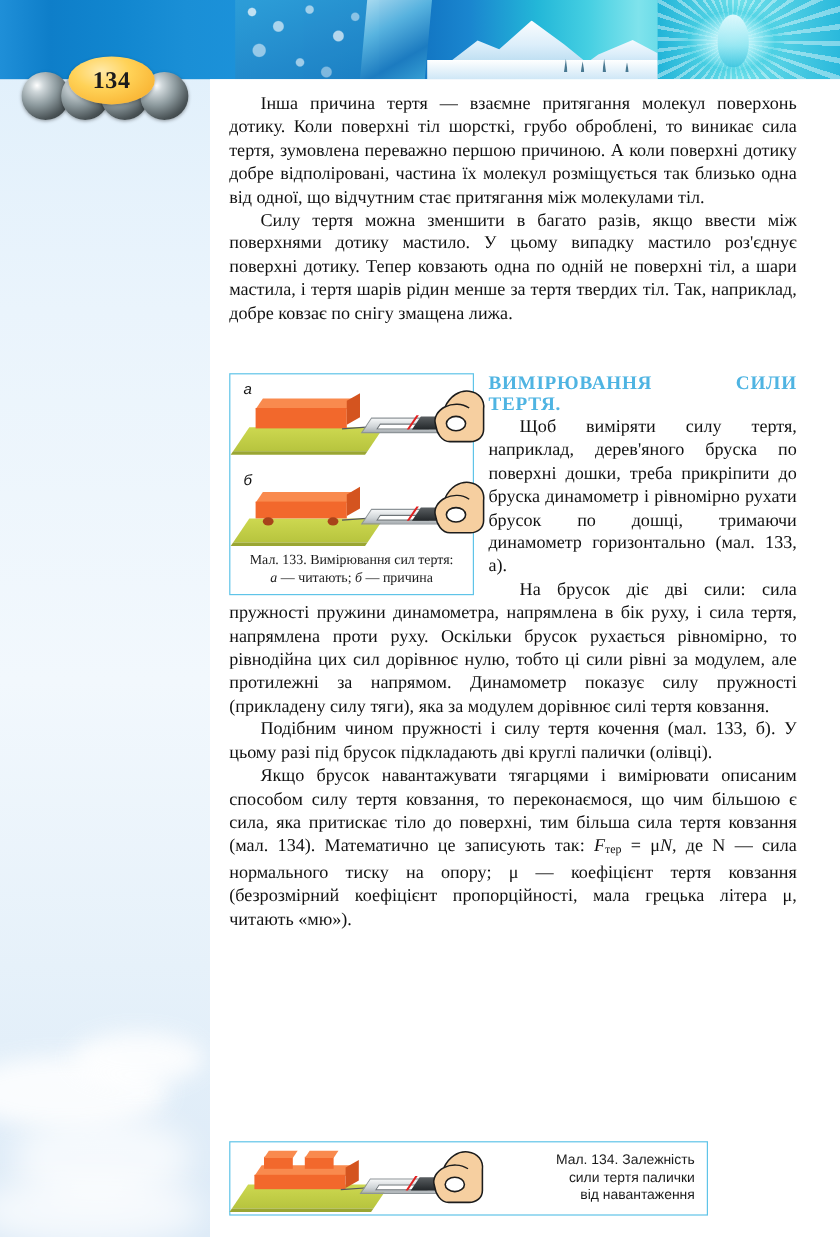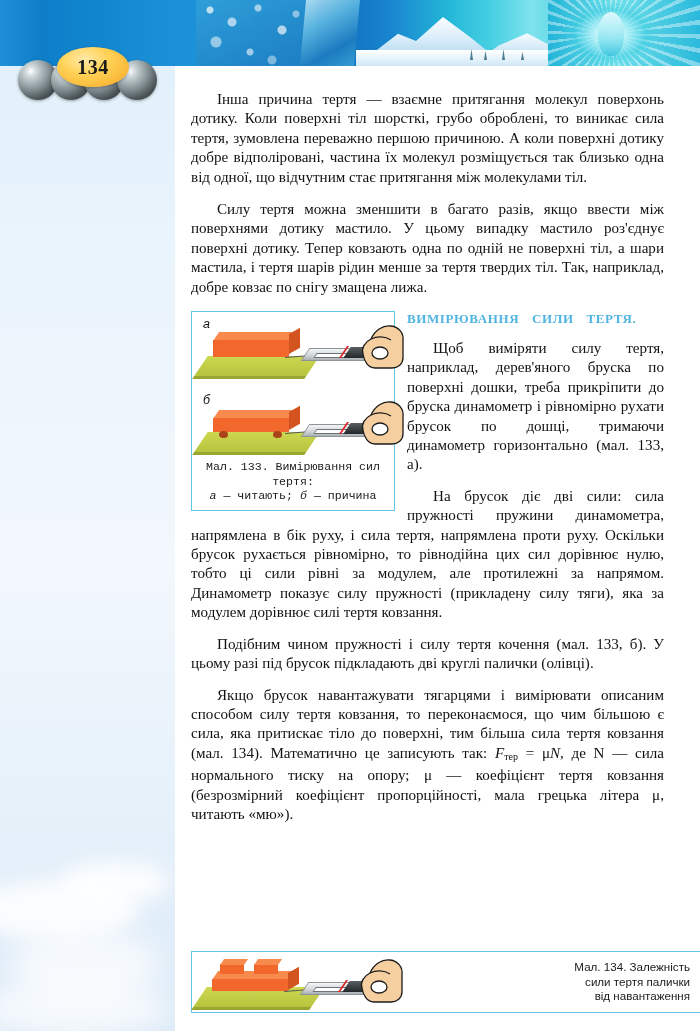--- a/index.html
+++ b/index.html
@@ -143,50 +143,49 @@
 
   
   .para {
     font-family: "Liberation Serif", serif;
     font-size: 15.1px;
     line-height: 19.4px;
     color: #111111;
     text-align: justify;
     text-indent: 26px;
     hyphens: none;
-    margin-top: 12px;
   }
   #top-text { position: absolute; left: 16px; top: 12px; width: 473px; }
-  #top-text .para + .para { margin-top: 13px; }
+  #top-text .para + .para { margin-top: 0; }
 
   
   #wrap { position: absolute; left: 16px; top: 245px; width: 473px; }
 
   #fig133 {
     float: left;
     width: 204px;
     margin: 0 12px 4px 0;
     border: 1.4px solid #5fc4e8;
     background: #ffffff;
     padding: 6px 5px 6px 5px;
   }
   .fig-cap {
-    font-family: Liberation Mono, monospace;
+    font-family: Liberation Serif, serif;
     font-size: 11.6px;
     line-height: 14.6px;
     color: #1a1a1a;
     text-align: center;
     margin-top: 4px;
   }
   .fig-cap em { font-style: italic; }
 
   .sec-head {
     font-family: "Liberation Serif", serif;
     font-weight: bold;
-    font-size: 13px;
+    font-size: 16px;
     letter-spacing: .6px;
     color: #4fb4e2;
     text-align: justify;
     text-indent: 0;
     word-spacing: 9px;
   }
 
   
   .scene { position: relative; height: 62px; }
   .scene-label {
@@ -241,21 +240,21 @@
   .dyno-rod {
     position: absolute; left: 88px; top: 30px; width: 26px; height: 1.4px;
     background: #55595c; transform: rotate(-4deg);
   }
   .hand {
     position: absolute; left: 160px; top: -2px; width: 48px; height: 46px;
   }
 
   
   #fig134 {
-    position: absolute; left: 16px; top: 885px; width: 510px; height: 62px;
+    position: absolute; left: 16px; top: 885px; width: 399px; height: 62px;
     border: 1.4px solid #5fc4e8; background: #ffffff;
   }
   #fig134 .cap {
     position: absolute; right: 10px; top: 8px; width: 150px;
     font-family: "Liberation Sans", sans-serif;
     font-size: 11.6px; line-height: 14.6px; color: #1a1a1a; text-align: right;
   }
   #fig134 .scene { position: absolute; left: 6px; top: 3px; width: 250px; }
 
   .formula { font-style: italic; }

